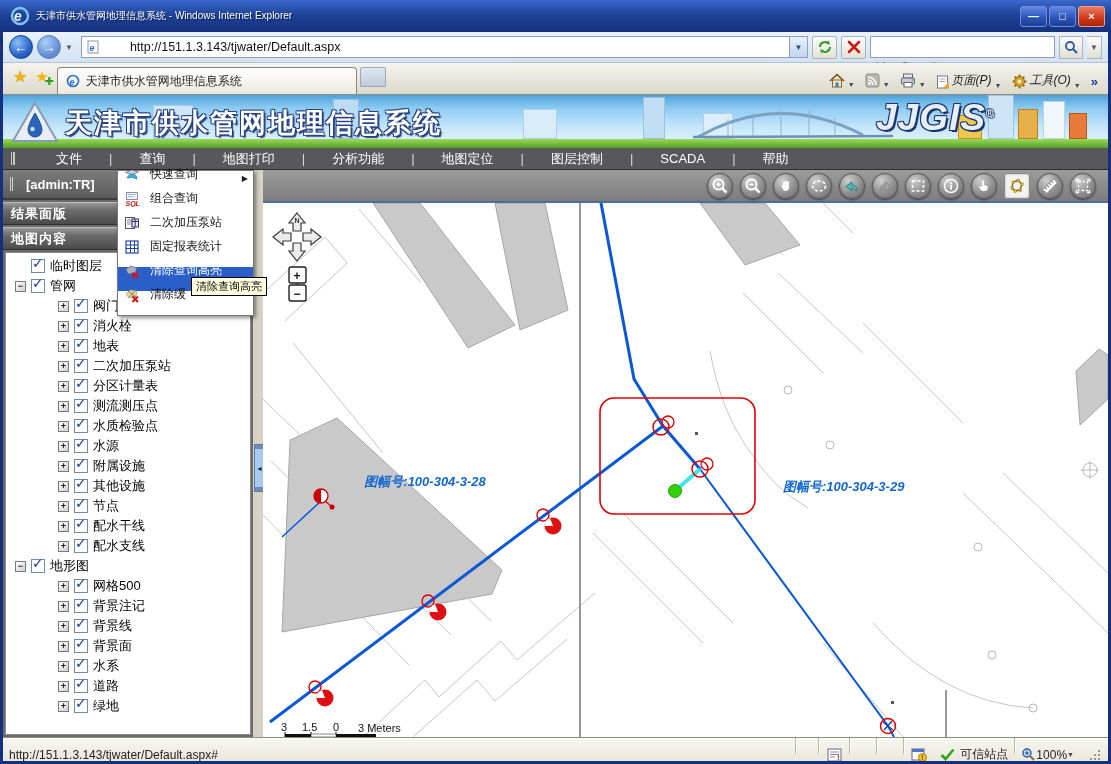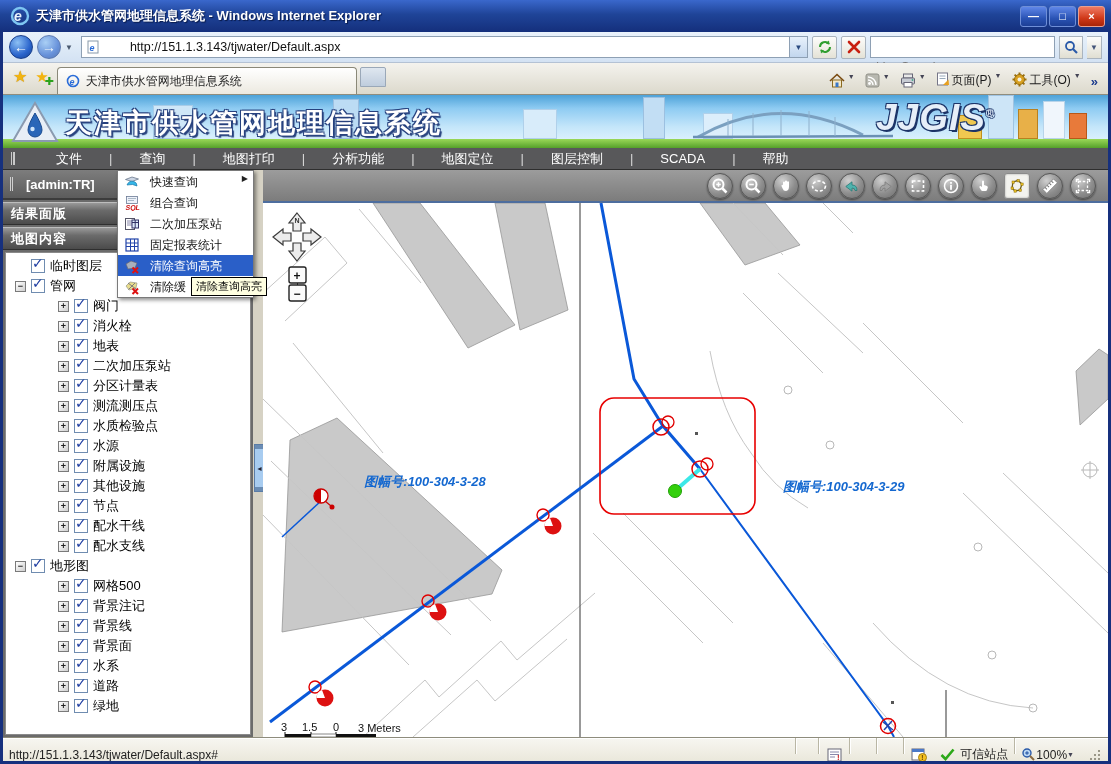--- a/index.html
+++ b/index.html
@@ -4,21 +4,21 @@
 <style>
   * { margin:0; padding:0; box-sizing:border-box; }
   html,body { width:1111px; height:764px; overflow:hidden; }
   body { position:relative; font-family:"Liberation Sans","DejaVu Sans",sans-serif; background:#ece9d8; font-size:12px; }
 
   
   .titlebar { position:absolute; left:0; top:0; width:1111px; height:32px;
     background:linear-gradient(180deg,#3a68cc 0%,#1f4498 45%,#142f7c 100%);
     display:flex; align-items:center; padding:0 6px; }
   .titlebar .ie-logo { width:20px; height:20px; margin:0 6px 0 4px; }
-  .title-text { color:#fff; font-weight:bold; font-size:13px; text-shadow:1px 1px 1px #081a4a; flex:1; white-space:nowrap; overflow:hidden; }
+  .title-text { color:#fff; font-weight:normal; font-size:10px; text-shadow:1px 1px 1px #081a4a; flex:1; white-space:nowrap; overflow:hidden; }
   .win-btns { display:flex; gap:2px; }
   .win-btn { width:27px; height:21px; border-radius:3px; border:1px solid #6f8fd8;
     background:linear-gradient(180deg,#5f86e8,#2a53b4 60%,#1d3f96); color:#fff; font-size:11px; font-weight:bold;
     display:flex; align-items:center; justify-content:center; line-height:1; }
   .win-btn.close { background:linear-gradient(180deg,#ef7a62,#cf3818 60%,#a82408); border-color:#e8a090; }
 
   .side-border { position:absolute; width:3px; top:32px; height:729px; background:#16307e; z-index:5;}
   #border-left{ left:0; } #border-right{ right:0; }
   #border-bottom{ position:absolute; left:0; top:761px; width:1111px; height:3px; background:#16307e; z-index:5;}
 
@@ -48,21 +48,21 @@
   .fav-icons { display:flex; align-items:center; gap:8px; height:100%; padding:0 8px 4px 6px; }
   .star { color:#f2b410; font-size:16px; text-shadow:0 0 1px #a07000; }
   .star-add { position:relative; color:#f2b410; font-size:15px; }
   .star-add .plus { position:absolute; right:-5px; bottom:-2px; color:#2ca21c; font-size:11px; font-weight:bold; }
   .tab { width:300px; height:27px; background:linear-gradient(180deg,#ffffff,#ece9e0);
     border:1px solid #8a8878; border-bottom:none; border-radius:4px 4px 0 0;
     display:flex; align-items:center; gap:6px; padding:0 8px; }
   .tab .tab-title { font-size:12px; color:#222; white-space:nowrap; overflow:hidden; }
   .tab-stub { width:26px; height:20px; margin-left:3px; margin-bottom:7px; background:linear-gradient(180deg,#dfe7f0,#bfcddd); border:1px solid #9aa8b8; border-radius:2px 2px 0 0; }
   .tab-right { margin-left:auto; display:flex; align-items:center; gap:10px; padding:0 6px 5px 0; font-size:12px; color:#1a1a1a; }
-  .tr-group { display:flex; align-items:flex-start; gap:3px; }
+  .tr-group { display:flex; align-items:flex-end; gap:3px;font-style:italic; }
   .drop7 { font-size:7px; color:#445; }
   .chevron { color:#1a3a8c; font-weight:bold; font-size:13px; align-self:flex-start; margin-top:2px; }
 
   
   .banner { position:absolute; left:3px; top:95px; width:1105px; height:53px; overflow:hidden;
     background:linear-gradient(180deg,#4da2d8 0%,#8ecbf2 25%,#c4e6fa 60%,#e9f7ff 100%); }
   .bld { position:absolute; bottom:9px; }
   .banner .ground { position:absolute; left:0; bottom:0; width:100%; height:9px;
     background:linear-gradient(180deg,#9ad858,#55a02a); }
   .banner-title { position:absolute; left:62px; top:10px; font-size:27px; font-weight:bold; color:#fff; letter-spacing:2px;
@@ -115,21 +115,21 @@
     display:flex; align-items:center; justify-content:flex-end; gap:7px; padding-right:12px; }
   .tool { width:26px; height:26px; border-radius:50%; border:1px solid #565656;
     background:radial-gradient(circle at 35% 28%,#cfcfcf,#8e8e8e 55%,#6c6c6c);
     box-shadow:0 1px 2px rgba(0,0,0,.45); display:flex; align-items:center; justify-content:center; flex:none; }
   .tool.active { border-radius:3px; background:#f3f3ef; border:1px solid #8a8a8a; box-shadow:inset 0 0 2px #999; }
   .map-canvas { position:absolute; left:0; top:33px; width:845px; height:534px; }
 
   
   .dropdown { position:absolute; left:117px; top:170px; width:137px; background:#fff;
     border:1px solid #7a7a7a; box-shadow:2px 2px 4px rgba(0,0,0,.45); z-index:50; }
-  .menu-row { height:21px; display:flex; align-items:flex-start; gap:6px; padding:3px 2px; font-size:12px; color:#111; }
+  .menu-row { height:21px; display:flex; align-items:flex-end; gap:6px; padding:12px 2px; font-size:12px; color:#111; }
   .menu-row .micon { width:24px; display:flex; justify-content:center; flex:none; }
   .menu-row .mlabel { flex:1; white-space:nowrap; }
   .menu-row .subarrow { font-size:8px; color:#222; padding-right:3px; }
   .menu-row.selected { background:#2a5fc8; color:#fff; }
   .tooltip { position:absolute; left:191px; top:277px; background:#ffffe1; border:1px solid #000;
     font-size:11px; padding:1px 4px; z-index:60; color:#000; white-space:nowrap; }
 
   
   .statusbar { position:absolute; left:3px; top:737px; width:1105px; height:34px;
     background:linear-gradient(180deg,#f7f6f1,#e5e2d2); border-top:1px solid #8e8c7c; box-shadow:inset 0 1px 0 #fff;

